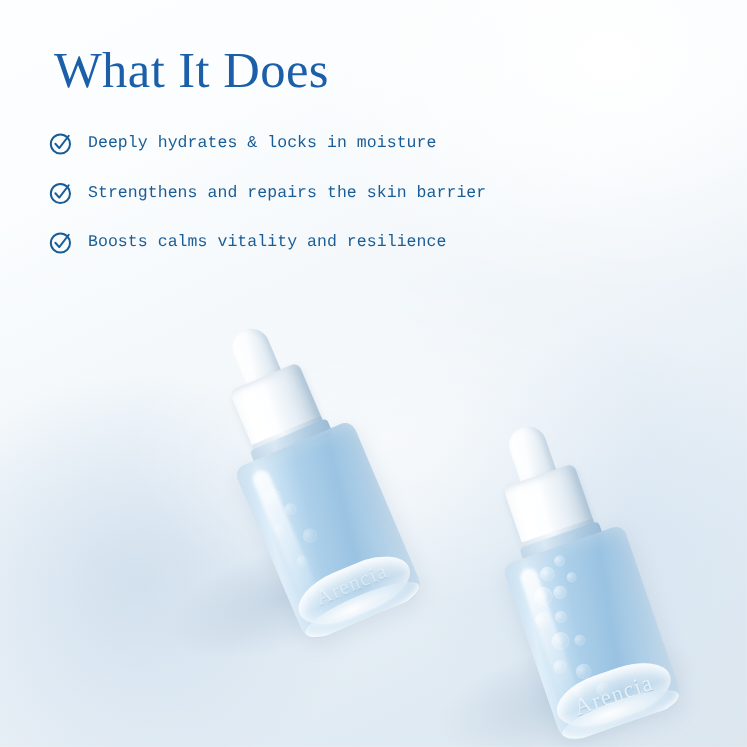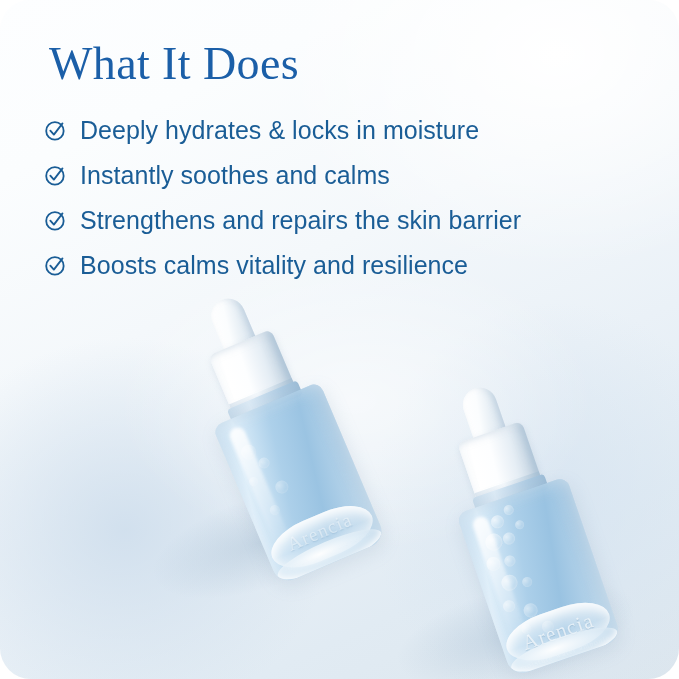--- a/index.html
+++ b/index.html
@@ -20,21 +20,20 @@
     overflow: hidden;
     background:
       radial-gradient(ellipse 60% 45% at 82% 8%, #ffffff 0%, rgba(255,255,255,0) 70%),
       linear-gradient(155deg,
         #fdfeff 0%,
         #fbfdfe 18%,
         #f4f8fb 40%,
         #eaf1f7 62%,
         #e1ebf3 80%,
         #dce6ee 100%);
-    border-radius: 31px;
   }
 
   
   .amb {
     position: absolute;
     pointer-events: none;
   }
   .amb-a {
     left: -90px; top: 330px; width: 430px; height: 400px;
     background: radial-gradient(ellipse at center, rgba(205,221,236,0.85) 0%, rgba(205,221,236,0) 68%);
@@ -75,24 +74,25 @@
   }
   .benefit-icon {
     flex: 0 0 auto;
     width: 23px;
     height: 23px;
     margin-right: 13px;
     display: block;
   }
   .benefit-icon svg { display: block; width: 23px; height: 23px; }
   .benefit-label {
-    font-size: 25px;
+    font-size: 15px;
     color: #1a5d96;
     letter-spacing: 0.05px;
     white-space: nowrap;
+    font-family: Liberation Mono, monospace;
   }
 
   
   .bottle {
     position: absolute;
     width: 160px;
     height: 290px;
   }
   
   #bottle-1 {
@@ -289,29 +289,20 @@
     <div class="benefit">
       <span class="benefit-icon">
         <svg viewBox="0 0 24 24" fill="none">
           <circle cx="11.4" cy="12.4" r="9.1" stroke="#1a5d96" stroke-width="1.9"></circle>
           <path d="M6.6 12.2 L10.3 16.3 L19.3 4.6" stroke="#1a5d96" stroke-width="1.9" stroke-linecap="round" stroke-linejoin="round"></path>
         </svg>
       </span>
       <span class="benefit-label">Deeply hydrates &amp; locks in moisture</span>
     </div>
 
-    <div class="benefit">
-      <span class="benefit-icon">
-        <svg viewBox="0 0 24 24" fill="none">
-          <circle cx="11.4" cy="12.4" r="9.1" stroke="#1a5d96" stroke-width="1.9"></circle>
-          <path d="M6.6 12.2 L10.3 16.3 L19.3 4.6" stroke="#1a5d96" stroke-width="1.9" stroke-linecap="round" stroke-linejoin="round"></path>
-        </svg>
-      </span>
-      <span class="benefit-label">Instantly soothes and calms</span>
-    </div>
 
     <div class="benefit">
       <span class="benefit-icon">
         <svg viewBox="0 0 24 24" fill="none">
           <circle cx="11.4" cy="12.4" r="9.1" stroke="#1a5d96" stroke-width="1.9"></circle>
           <path d="M6.6 12.2 L10.3 16.3 L19.3 4.6" stroke="#1a5d96" stroke-width="1.9" stroke-linecap="round" stroke-linejoin="round"></path>
         </svg>
       </span>
       <span class="benefit-label">Strengthens and repairs the skin barrier</span>
     </div>

